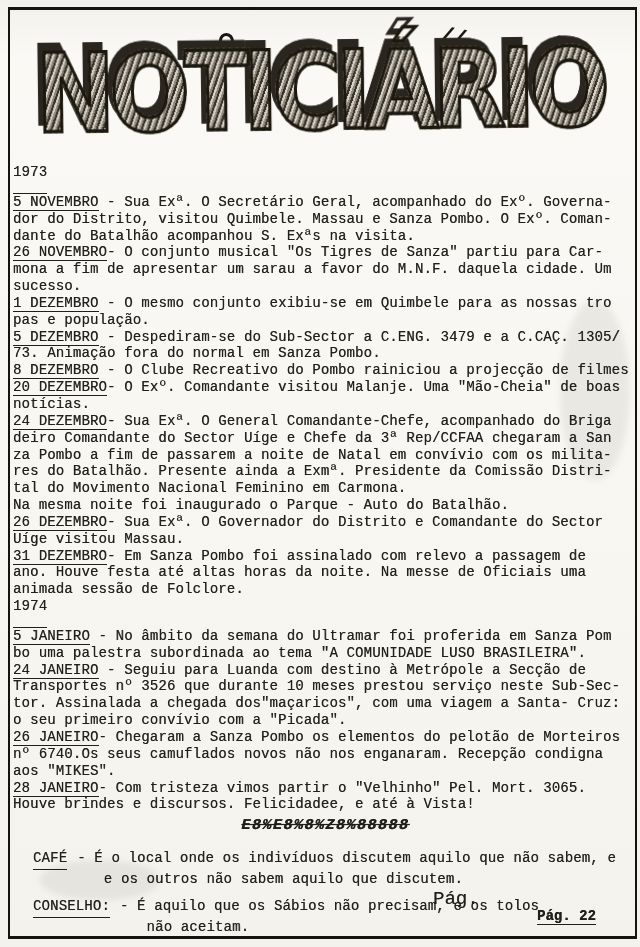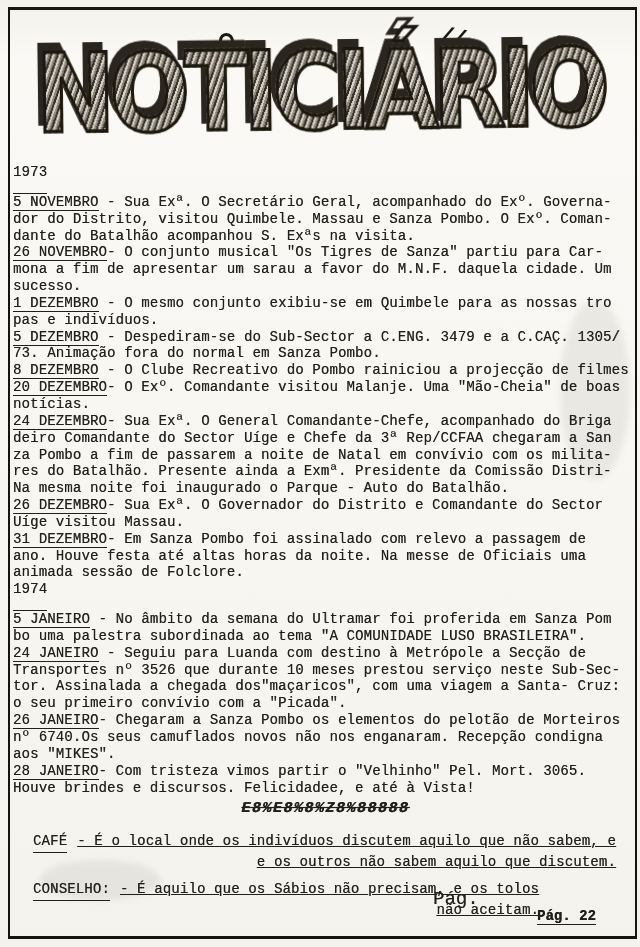--- a/index.html
+++ b/index.html
@@ -37,24 +37,24 @@
   .line{white-space:pre;}
   .year{display:inline-block;border-bottom:1.5px solid #211f1c;padding-bottom:12px;}
   .date{border-bottom:1.5px solid #211f1c;}
   .divider{
     margin-top:5px;text-align:center;font-size:15px;font-weight:bold;
     letter-spacing:1.5px;text-decoration:line-through;
     transform:skewX(-12deg);text-shadow:0.5px 0 0 currentColor;
   }
   .defs{margin-top:13px;padding-left:20px;font-size:14px;line-height:20.5px;
     text-shadow:0.3px 0 0 rgba(33,31,28,0.65);}
-  .def{display:flex;gap:10px;margin-bottom:7px;align-items:flex-start;text-align:right;}
+  .def{display:flex;gap:10px;margin-bottom:7px;align-items:flex-start;}
   .term{border-bottom:1.5px solid #211f1c;white-space:pre;flex:none;}
   .def-lines{display:flex;flex-direction:column;}
-  .def-line{white-space:pre;text-decoration:underline;}
+  .def-line{white-space:pre;}
   .def-line + .def-line{padding-left:1.9em;}
   .pag-label{position:absolute;left:433px;top:888px;font-size:19px;
     text-shadow:0.3px 0 0 rgba(33,31,28,0.65);}
   .pag-number{position:absolute;left:537px;top:908px;font-size:14px;font-weight:bold;
     border-bottom:1.5px solid #211f1c;text-shadow:0.3px 0 0 currentColor;}
   
   .smudge{position:absolute;background:rgba(60,58,52,0.08);filter:blur(3px);border-radius:50%;pointer-events:none;}
   .sm1{left:560px;top:300px;width:70px;height:180px;}
   .sm2{left:40px;top:860px;width:120px;height:40px;}
 </style>
@@ -75,30 +75,31 @@
 <div class="content">
   <div>
       <div class="line"><span class="year">1973</span></div>
       <div class="line"><span class="date">5 NOVEMBRO</span> - Sua Exª. O Secretário Geral, acompanhado do Exº. Governa-</div>
       <div class="line">dor do Distrito, visitou Quimbele. Massau e Sanza Pombo. O Exº. Coman-</div>
       <div class="line">dante do Batalhão acompanhou S. Exªs na visita.</div>
       <div class="line"><span class="date">26 NOVEMBRO</span>- O conjunto musical "Os Tigres de Sanza" partiu para Car-</div>
       <div class="line">mona a fim de apresentar um sarau a favor do M.N.F. daquela cidade. Um</div>
       <div class="line">sucesso.</div>
       <div class="line"><span class="date">1 DEZEMBRO</span> - O mesmo conjunto exibiu-se em Quimbele para as nossas tro</div>
-      <div class="line">pas e indivíduos.</div>
+      <div class="line">pas e população.</div>
       <div class="line"><span class="date">5 DEZEMBRO</span> - Despediram-se do Sub-Sector a C.ENG. 3479 e a C.CAÇ. 1305/</div>
       <div class="line">73. Animação fora do normal em Sanza Pombo.</div>
       <div class="line"><span class="date">8 DEZEMBRO</span> - O Clube Recreativo do Pombo rainiciou a projecção de filmes</div>
       <div class="line"><span class="date">20 DEZEMBRO</span>- O Exº. Comandante visitou Malanje. Uma "Mão-Cheia" de boas</div>
       <div class="line">notícias.</div>
       <div class="line"><span class="date">24 DEZEMBRO</span>- Sua Exª. O General Comandante-Chefe, acompanhado do Briga</div>
       <div class="line">deiro Comandante do Sector Uíge e Chefe da 3ª Rep/CCFAA chegaram a San</div>
       <div class="line">za Pombo a fim de passarem a noite de Natal em convívio com os milita-</div>
       <div class="line">res do Batalhão. Presente ainda a Exmª. Presidente da Comissão Distri-</div>
+      <div class="line">tal do Movimento Nacional Feminino em Carmona.</div>
       <div class="line">Na mesma noite foi inaugurado o Parque - Auto do Batalhão.</div>
       <div class="line"><span class="date">26 DEZEMBRO</span>- Sua Exª. O Governador do Distrito e Comandante do Sector</div>
       <div class="line">Uíge visitou Massau.</div>
       <div class="line"><span class="date">31 DEZEMBRO</span>- Em Sanza Pombo foi assinalado com relevo a passagem de</div>
       <div class="line">ano. Houve festa até altas horas da noite. Na messe de Oficiais uma</div>
       <div class="line">animada sessão de Folclore.</div>
       <div class="line"><span class="year">1974</span></div>
       <div class="line"><span class="date">5 JANEIRO</span> - No âmbito da semana do Ultramar foi proferida em Sanza Pom</div>
       <div class="line">bo uma palestra subordinada ao tema "A COMUNIDADE LUSO BRASILEIRA".</div>
       <div class="line"><span class="date">24 JANEIRO</span> - Seguiu para Luanda com destino à Metrópole a Secção de</div>

